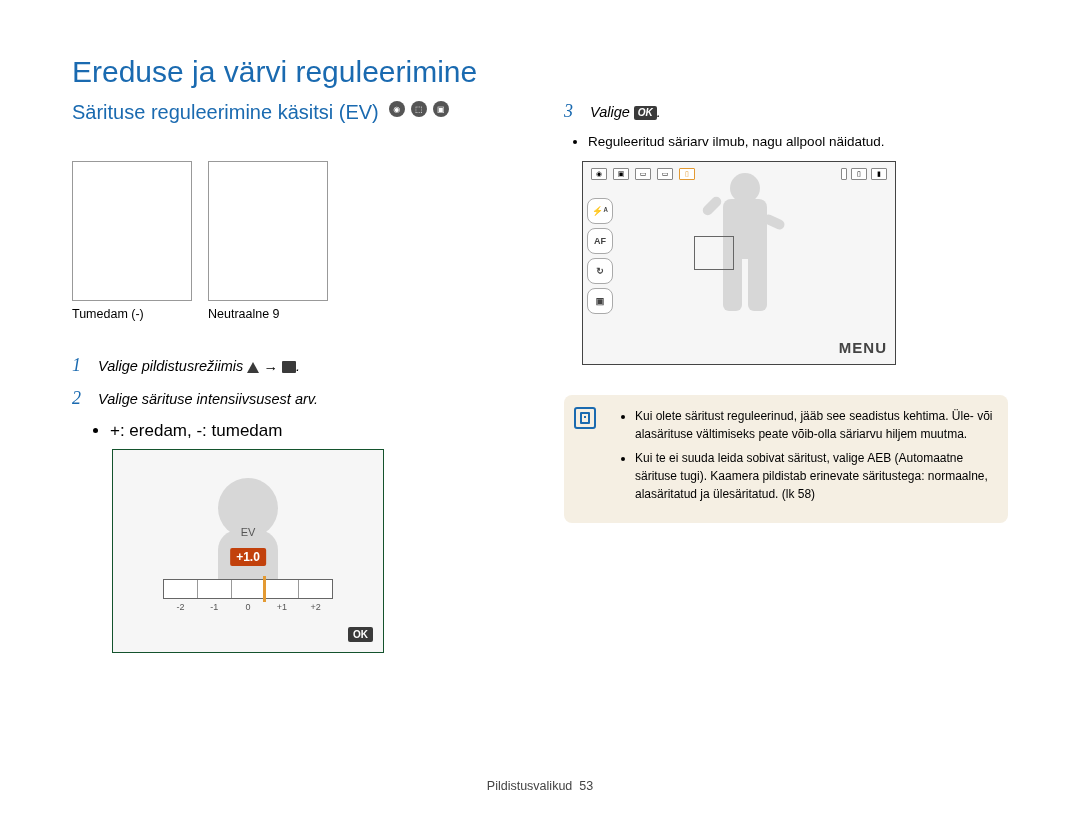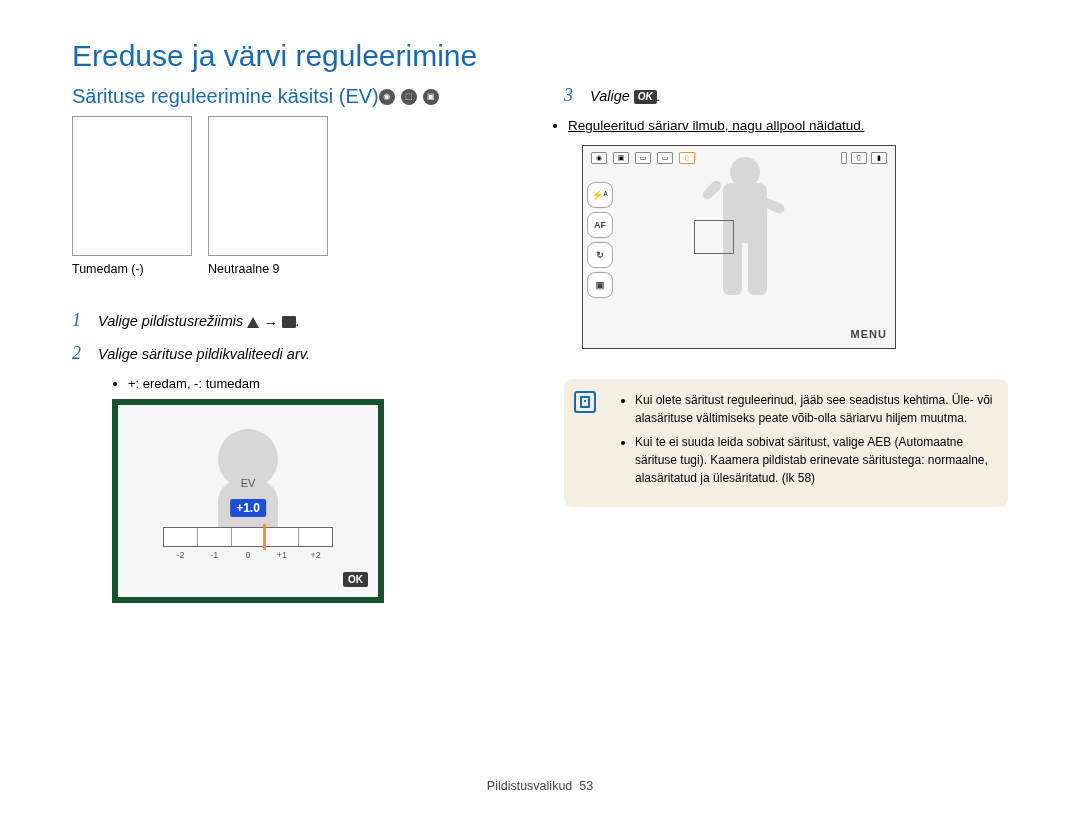--- a/index.html
+++ b/index.html
@@ -5,21 +5,21 @@
   * { box-sizing: border-box; margin: 0; padding: 0; }
   body {
     font-family: Arial, Helvetica, sans-serif;
     background: #fff;
     width: 1080px;
     height: 815px;
     position: relative;
     color: #000;
   }
   .page {
-    padding: 39px 68px 0 72px;
+    padding: 55px 68px 0 72px;
   }
   .main-title {
     color: #1a6ab0;
     font-size: 30px;
     font-weight: normal;
     margin-bottom: 12px;
   }
   .intro {
     font-size: 13.5px;
     margin-bottom: 30px;
@@ -29,21 +29,21 @@
     gap: 64px;
   }
   .left-col { width: 428px; }
   .right-col { width: 444px; }
   .subsection-title {
     color: #1a6ab0;
     font-size: 20px;
     font-weight: normal;
     margin-bottom: 8px;
     display: flex;
-    align-items: center;
+    gap: 10px;
   }
   .mode-icons { display: inline-flex; gap: 6px; }
   .mode-icon {
     width: 16px; height: 16px;
     background: #555;
     border-radius: 50%;
     display: inline-flex;
     align-items: center;
     justify-content: center;
     color: #fff;
@@ -53,21 +53,21 @@
     font-size: 13.5px;
     line-height: 1.45;
     margin-bottom: 16px;
   }
   .thumbs-row {
     display: flex;
     gap: 16px;
     margin-top: 4px;
     margin-bottom: 6px;
   }
-  .thumb-col { width: 120px; }
+  .thumb-col { width: 120px; margin-top: 29px; }
   .thumb {
     width: 120px;
     height: 140px;
     border: 1px solid #999;
     background: #fff;
   }
   .thumb-label {
     font-size: 12.5px;
     margin-top: 6px;
   }
@@ -82,22 +82,22 @@
   .step-num {
     color: #1a6ab0;
     font-style: italic;
     font-family: Georgia, serif;
     font-size: 18px;
     width: 14px;
   }
   .step-text { flex: 1; line-height: 1.5; font-style: italic; }
   .step-bullet {
     list-style: disc;
-    margin-left: 56px;
-    font-size: 13px;
+    margin-left: 38px;
+    font-size: 17px;
     margin-top: 2px;
     margin-bottom: 8px;
   }
   .step-bullet li { margin-bottom: 2px; }
   .inline-icon {
     display:inline-block;
     width:14px;height:12px;
     background:#3a3a3a;
     vertical-align:middle;
     position:relative;
@@ -119,21 +119,21 @@
     font-size:10px;
     font-weight:bold;
     border-radius:2px;
     vertical-align:middle;
     line-height:12px;
   }
   
   .ev-screen {
     width: 272px;
     height: 204px;
-    border: 6px solid #14532d;
+    border: 1px solid #14532d;
     margin-left: 40px;
     margin-top: 8px;
     position: relative;
     background: #f6f6f6;
     overflow:hidden;
   }
   .person-silhouette {
     position: absolute;
     left: 50%;
     top: 44%;
@@ -156,21 +156,21 @@
   .ev-label {
     position:absolute;
     left:50%; top:38%;
     transform:translateX(-50%);
     font-size:11px; color:#555;
   }
   .ev-value {
     position:absolute;
     left:50%; top:49%;
     transform:translateX(-50%);
-    background:#1d4ed8;
+    background:#c2410c;
     color:#fff;
     font-size:12px;
     font-weight:bold;
     padding:2px 6px;
     border-radius:2px;
   }
   .ev-scale {
     position:absolute;
     left:50%; top:64%;
     transform:translateX(-50%);
@@ -204,24 +204,23 @@
     background:#3a3a3a;
     color:#fff;
     font-size:10px;
     font-weight:bold;
     padding:2px 5px;
     border-radius:2px;
   }
   
   .bullets-right {
     list-style: disc;
-    margin-left: 4px;
+    margin-left: 24px;
     font-size: 13.5px;
     margin-bottom: 12px;
-    text-decoration: underline;
   }
   .cam-screen {
     width:314px;
     height:204px;
     border:1px solid #444;
     background:#f6f6f6;
     margin-left:18px;
     position:relative;
     overflow:hidden;
   }
@@ -257,21 +256,21 @@
   .cam-person .arm-l{position:absolute;left:-22px;top:2px;width:22px;height:10px;background:#d7d7d7;border-radius:6px;transform:rotate(-45deg);}
   .cam-person .arm-r{position:absolute;right:-18px;top:18px;width:22px;height:10px;background:#d7d7d7;border-radius:6px;transform:rotate(25deg);}
   .cam-person .legs{width:44px;height:52px;margin:0 auto;display:flex;gap:6px;}
   .cam-person .legs div{flex:1;background:#d7d7d7;border-radius:0 0 6px 6px;}
   .focus-box{
     position:absolute;left:42%;top:45%;transform:translate(-50%,-50%);
     width:40px;height:34px;border:1px solid #666;
   }
   .menu-label{
     position:absolute;right:8px;bottom:8px;
-    font-size:11px;font-weight:bold;letter-spacing:1px;color:#444;
+    font-size:15px;font-weight:bold;letter-spacing:1px;color:#444;
   }
   
   .note-box{
     background:#f5efe3;
     border-radius:8px;
     margin-top:30px;
     padding:12px 14px 14px 42px;
     position:relative;
     font-size:12px;
     line-height:1.5;
@@ -330,21 +329,21 @@
           <span class="step-num">1</span>
           <span class="step-text">
             <span>Valige pildistusrežiimis</span>
             <span class="triangle-up"></span>
             <span>→</span>
             <span class="inline-icon"></span>.
           </span>
         </div>
         <div class="step">
           <span class="step-num">2</span>
-          <span class="step-text">Valige särituse pildikvaliteedi arv.</span>
+          <span class="step-text">Valige särituse intensiivsusest arv.</span>
         </div>
         <ul class="step-bullet">
           <li>+: eredam, -: tumedam</li>
         </ul>
 
         <div class="ev-screen">
           <div class="person-silhouette">
             <div class="head"></div>
             <div class="body"></div>
           </div>

